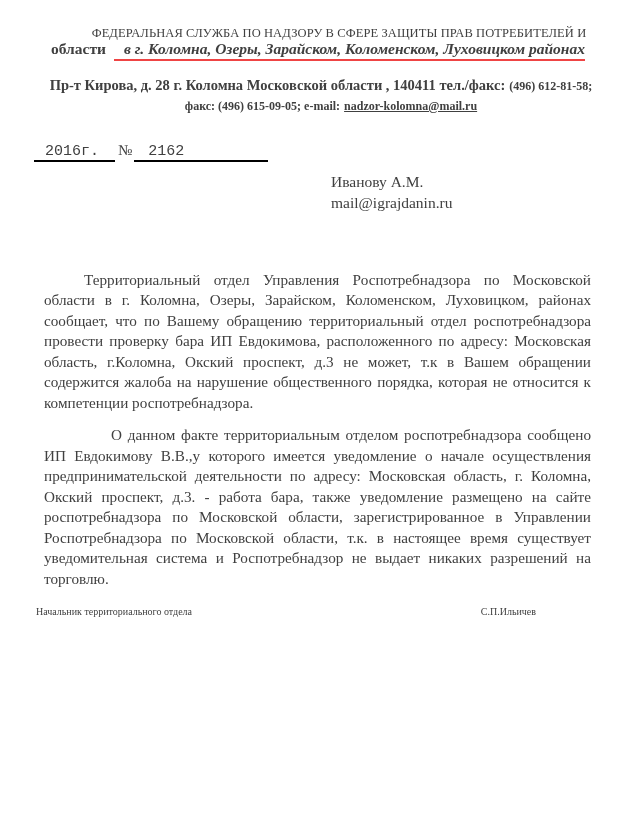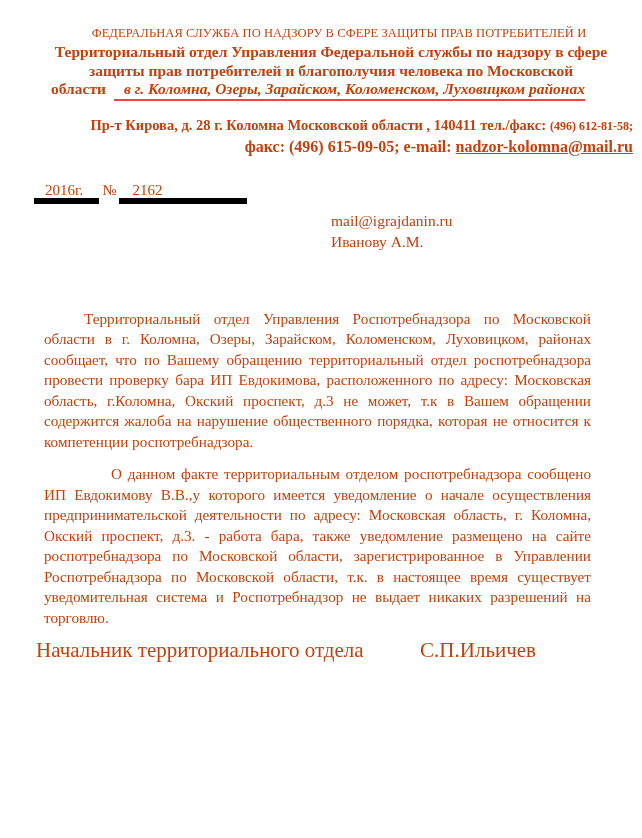--- a/index.html
+++ b/index.html
@@ -2,21 +2,21 @@
 <html><head>
 <meta charset="utf-8">
 <style>
   html, body { margin: 0; padding: 0; background: #ffffff; }
   .page {
     position: relative;
     width: 624px;
     height: 838px;
     margin: 0 auto;
     background: #ffffff;
-    color: #c2410c;
+    color: #404040;
     font-family: "Liberation Serif", "DejaVu Serif", serif;
     overflow: hidden;
   }
   
   .agency {
     margin: 26px 10px 0 46px;
     text-align: center;
     font-size: 12.5px;
     line-height: 14px;
     font-weight: 400;
@@ -45,46 +45,46 @@
     flex: 1;
     margin-left: 8px;
     padding-left: 10px;
     border-bottom: 2px solid #ef4444;
     font-style: italic;
     white-space: nowrap;
   }
   
   .address {
     margin-top: 15px;
-    text-align: right;
+    text-align: center;
     font-weight: 700;
     font-size: 14.5px;
     line-height: 18px;
     white-space: nowrap;
   }
   .address .phone { font-size: 12px; margin-left: 4px; }
   
   .fax {
     margin-top: 4px;
     padding-left: 14px;
-    text-align: right;
+    text-align: center;
     font-weight: 700;
-    font-size: 16px;
+    font-size: 12px;
     line-height: 15px;
     margin-left: 6px;
   }
   .fax .email { margin-left: 4px; text-decoration: underline; }
   
   .dateline {
     margin: 27px 0 0 25px;
     font-size: 15px;
     line-height: 19px;
     white-space: nowrap;
   }
-  .uline { border-bottom: 6px solid #000000; }
+  .uline { border-bottom: 2px solid #000000; font-family: Liberation Mono, monospace; }
   .seg-year { padding-left: 11px; padding-right: 16px; }
   .nosign { margin: 0 2px 0 3px; }
   .seg-num { padding-left: 14px; padding-right: 84px; }
   
   .recipient {
     margin: 10px 0 0 322px;
     font-size: 15.5px;
     line-height: 21px;
   }
   
@@ -96,64 +96,60 @@
     line-height: 20.5px;
   }
   .letter-body p { margin: 12px; }
   .indent1 { text-indent: 40px; }
   .indent2 { text-indent: 67px; }
   
   .sig {
     display: flex;
     justify-content: space-between;
     margin: 13px 97px 0 27px;
-    font-size: 21px;
+    font-size: 10px;
     line-height: 19px;
   }
   
   .exec {
     margin: 23px 0 0 26px;
     font-size: 14.5px;
     line-height: 17.5px;
   }
 </style>
 </head>
 <body>
 
 <div class="page">
 
   <div class="agency">
     <div>ФЕДЕРАЛЬНАЯ СЛУЖБА ПО НАДЗОРУ В СФЕРЕ ЗАЩИТЫ ПРАВ ПОТРЕБИТЕЛЕЙ И</div>
   </div>
 
-  <div class="dept">
-    <div>Территориальный отдел  Управления Федеральной службы по надзору в сфере</div>
-    <div>защиты прав потребителей и благополучия человека по Московской</div>
-  </div>
 
   <div class="dept3">
     <span class="dept3-label">области</span>
     <span class="districts"><span>в г. Коломна, Озеры, Зарайском, Коломенском, Луховицком районах</span></span>
   </div>
 
   <div class="address">
     <span>Пр-т Кирова, д. 28 г. Коломна Московской области , 140411 тел./факс:</span><span class="phone">(496) 612-81-58;</span>
   </div>
 
   <div class="fax">
     <span>факс: (496) 615-09-05; e-mail:</span><span class="email">nadzor-kolomna@mail.ru</span>
   </div>
 
   <div class="dateline">
     <span class="uline seg-year">2016г.</span><span class="nosign">№</span><span class="uline seg-num">2162</span>
   </div>
 
   <div class="recipient">
+    <div>Иванову А.М.</div>
     <div>mail@igrajdanin.ru</div>
-    <div>Иванову А.М.</div>
   </div>
 
   <div class="letter-body">
     <p class="indent1">Территориальный отдел Управления Роспотребнадзора по Московской области в г. Коломна, Озеры,  Зарайском, Коломенском, Луховицком, районах сообщает,  что по Вашему обращению  территориальный  отдел роспотребнадзора провести проверку бара ИП Евдокимова, расположенного по адресу: Московская область, г.Коломна, Окский проспект, д.3  не может, т.к в  Вашем обращении   содержится жалоба на нарушение общественного порядка, которая не относится к  компетенции роспотребнадзора.</p>
     <p class="indent2">О данном факте территориальным отделом роспотребнадзора сообщено  ИП Евдокимову В.В.,у  которого имеется уведомление о начале осуществления предпринимательской деятельности по адресу: Московская область, г. Коломна, Окский проспект, д.3. - работа бара,  также уведомление размещено на сайте роспотребнадзора по Московской области, зарегистрированное в Управлении Роспотребнадзора по Московской области, т.к. в настоящее время  существует уведомительная система и Роспотребнадзор не выдает никаких разрешений на торговлю.</p>
   </div>
 
   <div class="sig">
     <span>Начальник территориального отдела</span>
     <span>С.П.Ильичев</span>

